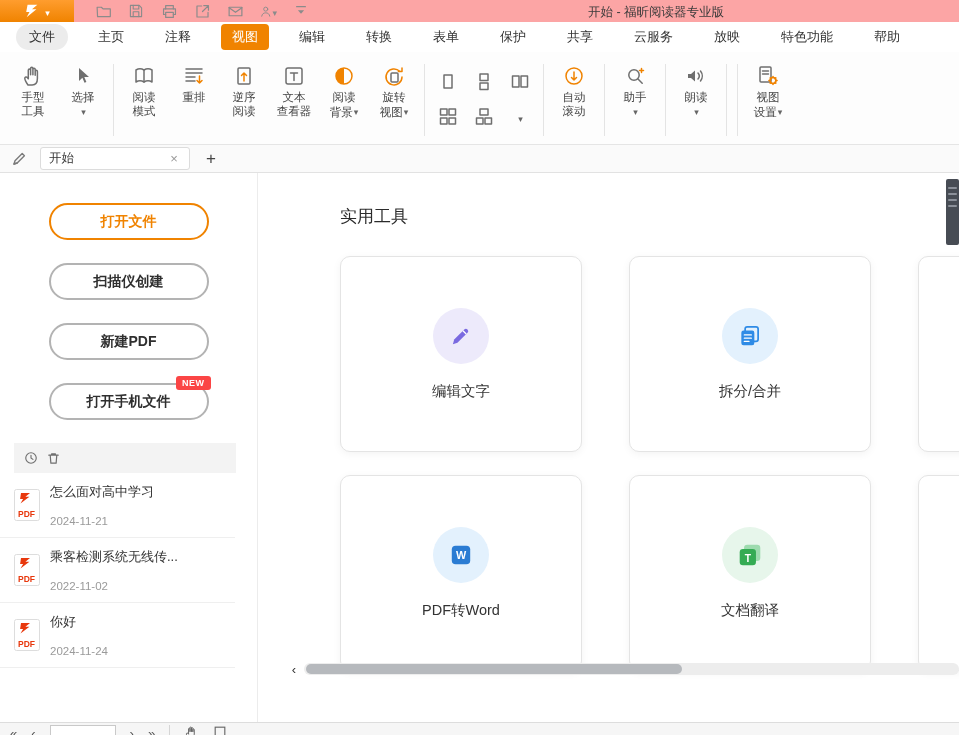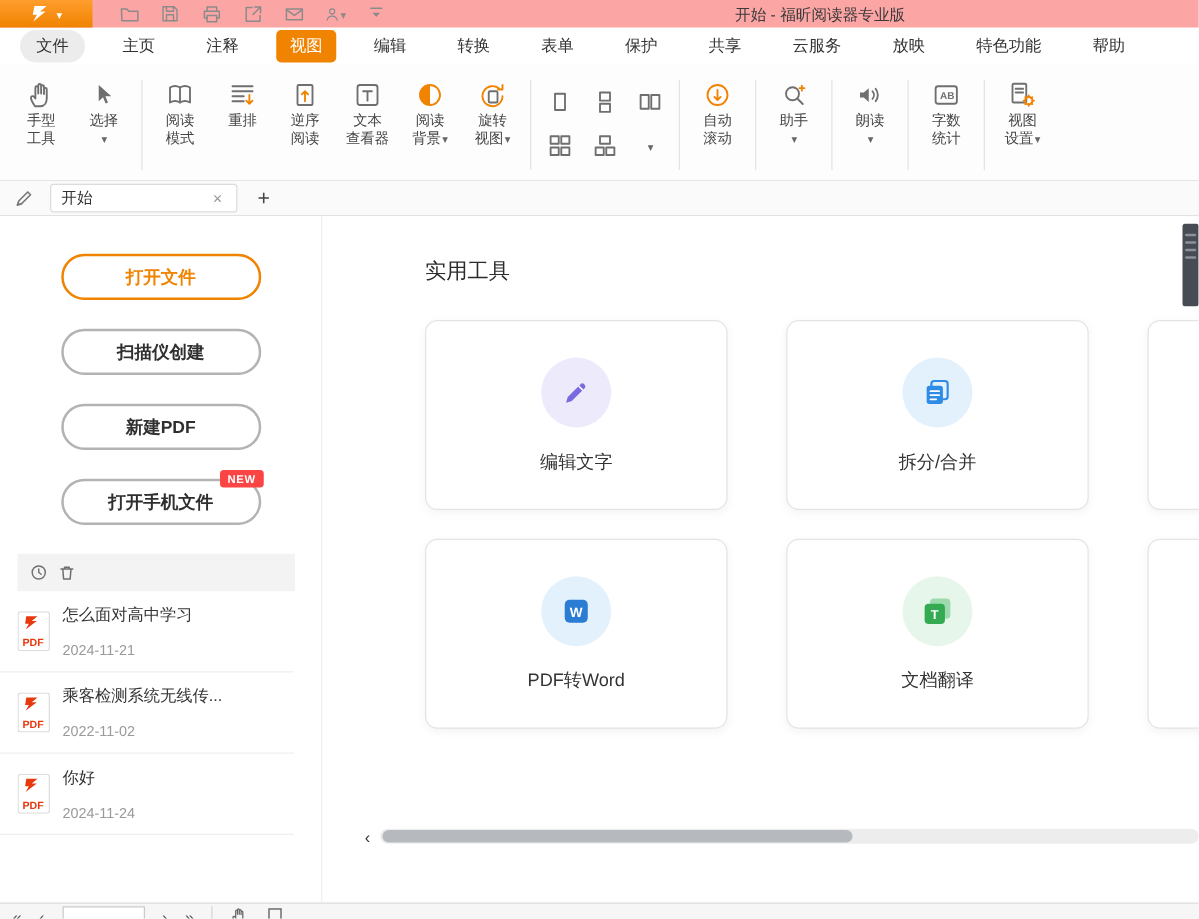--- a/index.html
+++ b/index.html
@@ -57,21 +57,21 @@
   .recent-label { flex: 1; font-size: 13px; color: #333; }
   .trash-btn { cursor: pointer; display: flex; }
   .rfile { display: flex; align-items: center; gap: 10px; padding: 10px 0 10px 14px; margin-right: 22px; border-bottom: 1px solid #efefef; cursor: pointer; }
   .rfile-meta { display: flex; flex-direction: column; gap: 14px; }
   .rfile-name { font-size: 13px; color: #333; }
   .rfile-date { font-size: 11.5px; color: #9a9a9a; }
 
   .main { flex: 1; position: relative; overflow: hidden; background: #fff; }
   .tools-heading { margin: 32px 0 0 82px; font-size: 17px; font-weight: 500; color: #2b2b2b; }
   .cards { margin: 28px 0 0 82px; display: grid; grid-template-columns: repeat(3, 242px); gap: 23px 47px; width: 900px; }
-  .card { height: 152px; background: #fff; border: 1px solid #e4e4e4; border-radius: 10px; box-shadow: 0 2px 8px rgba(0,0,0,.05); display: flex; flex-direction: column; align-items: center; justify-content: center; gap: 18px; cursor: pointer; }
+  .card { height: 196px; background: #fff; border: 1px solid #e4e4e4; border-radius: 10px; box-shadow: 0 2px 8px rgba(0,0,0,.05); display: flex; flex-direction: column; align-items: center; justify-content: center; gap: 18px; cursor: pointer; }
   .cicon { width: 56px; height: 56px; border-radius: 50%; display: flex; align-items: center; justify-content: center; }
   .cicon.lav { background: #edeafb; } .cicon.blu { background: #e3f1fd; } .cicon.grn { background: #e7f6eb; }
   .clabel { font-size: 14.5px; color: #333; }
 
   .vwidget { position: absolute; top: 6px; right: 0; width: 13px; height: 66px; background: #474c54; border-radius: 2px; display: flex; flex-direction: column; gap: 4px; padding: 8px 2px; cursor: pointer; }
   .vwidget i { display: block; height: 2px; background: #8b9099; border-radius: 1px; }
 
   .hscroll { position: absolute; left: 30px; right: 0; bottom: 46px; height: 14px; display: flex; align-items: center; gap: 4px; }
   .harrow { width: 12px; height: 14px; display: flex; align-items: center; justify-content: center; color: #333; font-size: 13px; cursor: pointer; }
   .htrack { flex: 1; height: 12px; background: #ededed; border-radius: 6px; position: relative; cursor: pointer; }
@@ -365,34 +365,20 @@
       <span class="tb-lab">
           <span>朗读</span>
         </span>
       <span class="tb-lab">
           <i class="dd"></i>
         </span>
     </div>
 
     <div class="tsep"></div>
 
-    <div class="tb-item">
-      <span class="tb-icon">
-          <svg width="24" height="24" viewBox="0 0 24 24">
-            <rect x="3.5" y="5" width="17" height="14" rx="2"></rect>
-            <text x="7" y="15.5" font-size="8" font-weight="bold" fill="#6f6f6f" stroke="none">AB</text>
-          </svg>
-        </span>
-      <span class="tb-lab">
-          <span>字数</span>
-        </span>
-      <span class="tb-lab">
-          <span>统计</span>
-        </span>
-    </div>
 
     <div class="tsep"></div>
 
     <div class="tb-item">
       <span class="tb-icon">
           <svg width="24" height="24" viewBox="0 0 24 24">
             <rect x="4" y="3" width="11" height="15" rx="1"></rect>
             <path d="M6.5 7h6M6.5 10h6"></path>
             <circle class="oco" cx="17" cy="16.5" r="3"></circle>
             <path class="oco" d="M17 12.4v1.4M17 19.2v1.4M12.9 16.5h1.4M19.7 16.5h1.4M14.2 13.7l1 1M18.8 18.3l1 1M14.2 19.3l1-1M18.8 14.7l1-1"></path>

